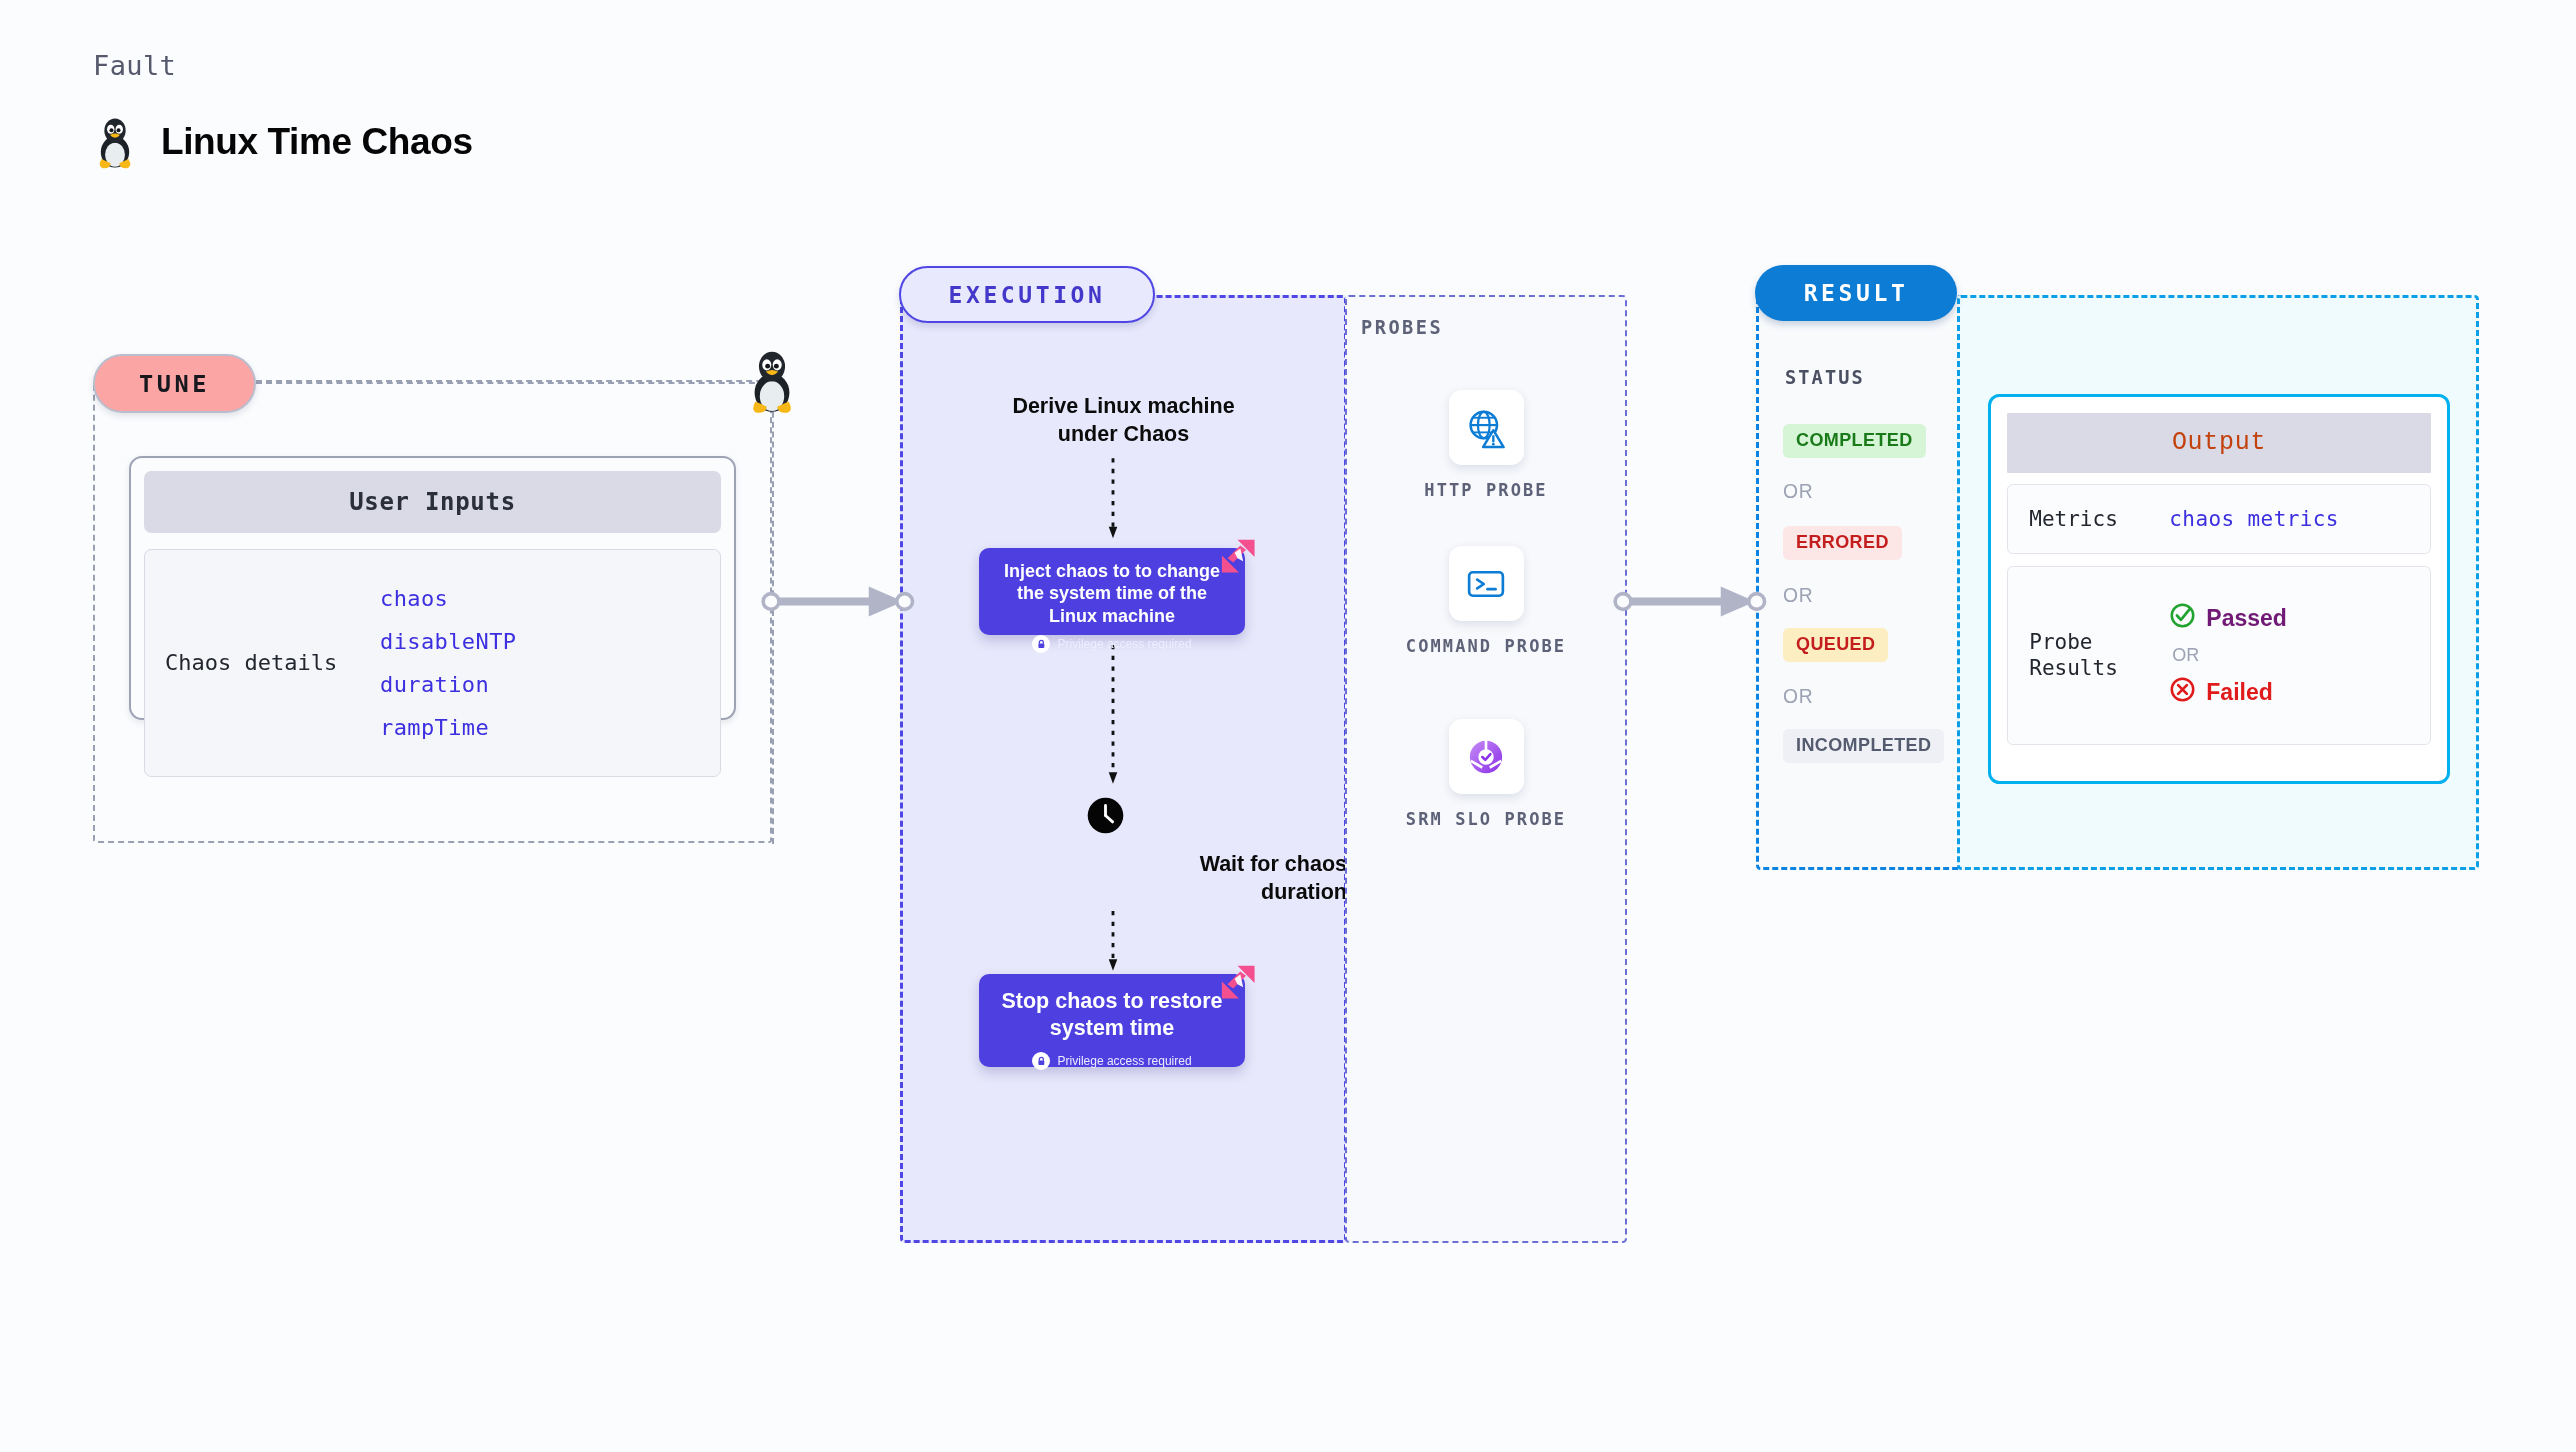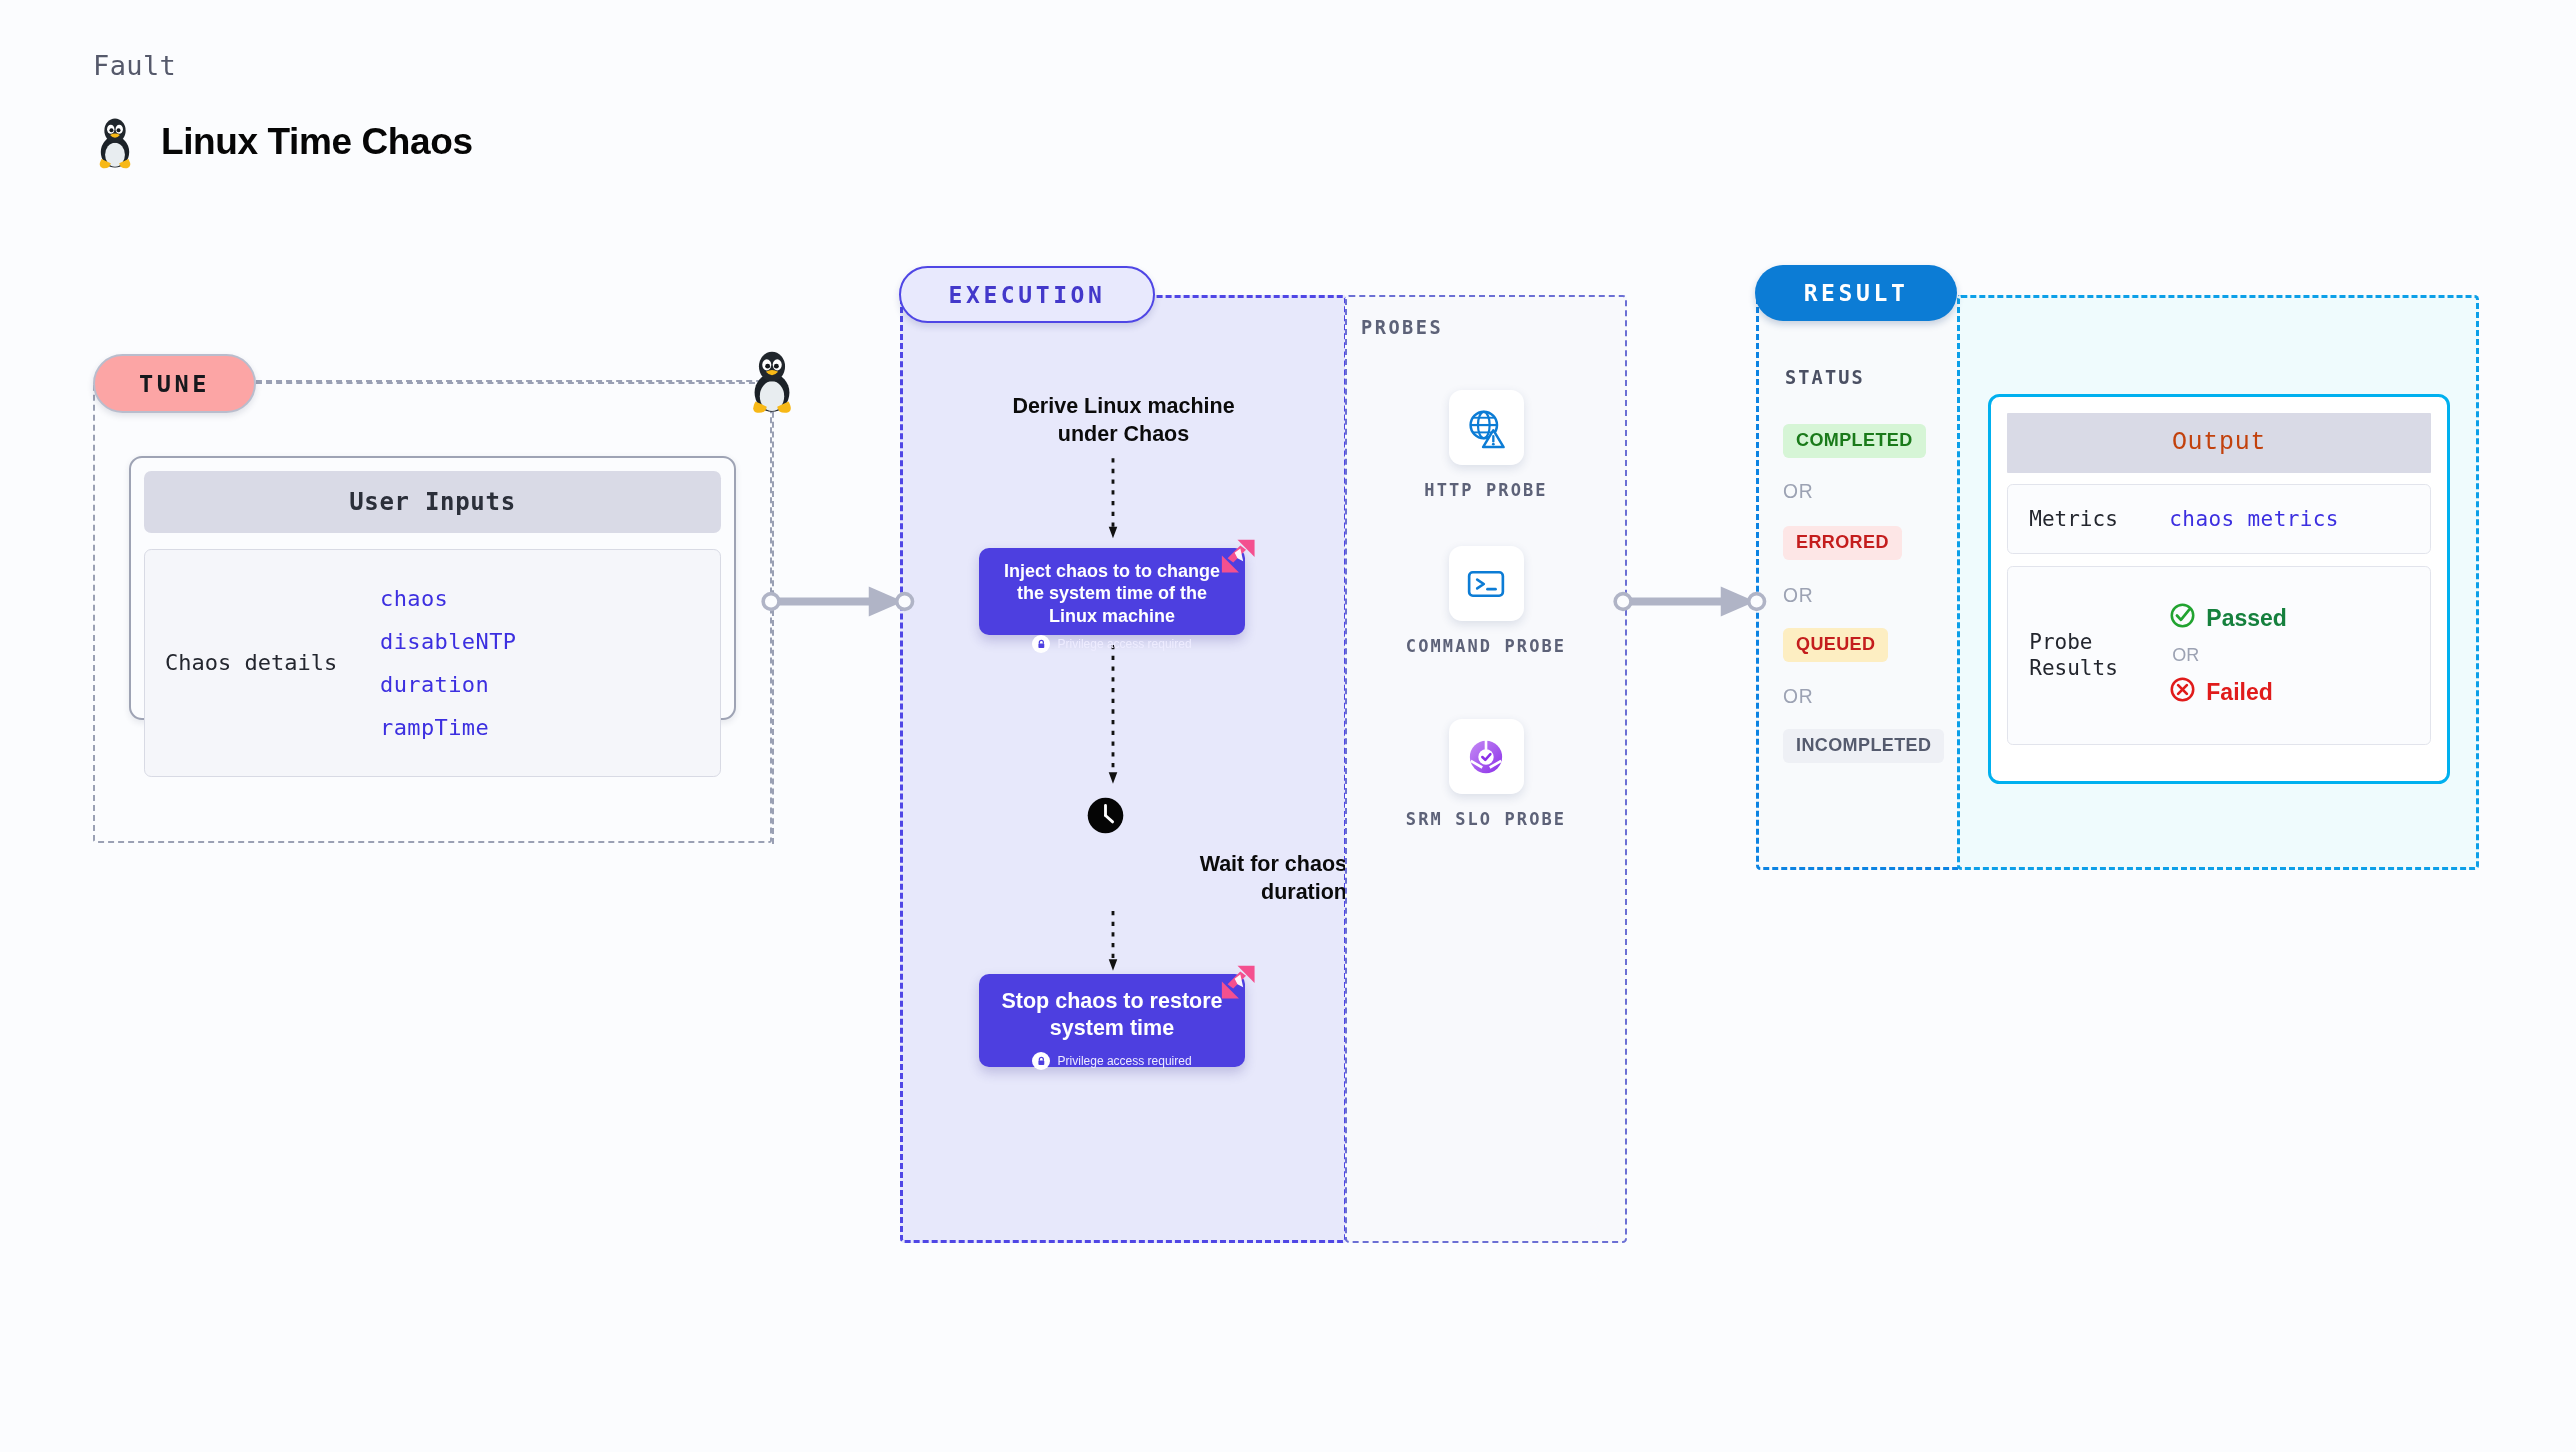--- a/index.html
+++ b/index.html
@@ -395,21 +395,21 @@
   }
   #probe-results-values {
     display: flex;
     flex-direction: column;
     gap: 10px;
   }
   .verdict {
     display: flex; align-items: center; gap: 10px;
     font-size: 23px; font-weight: 700;
   }
-  .verdict.pass { color: #15803d; }
+  .verdict.pass { color: #701a75; }
   .verdict.fail { color: #e01b1b; }
   .verdict-or { font-size: 18px; color: #9ca2b3; padding-left: 2.9px; }
 </style>
 </head>
 <body>
 
 <div id="canvas">
 
   <div id="fault-label">Fault</div>
   <div id="fault-title-row">

